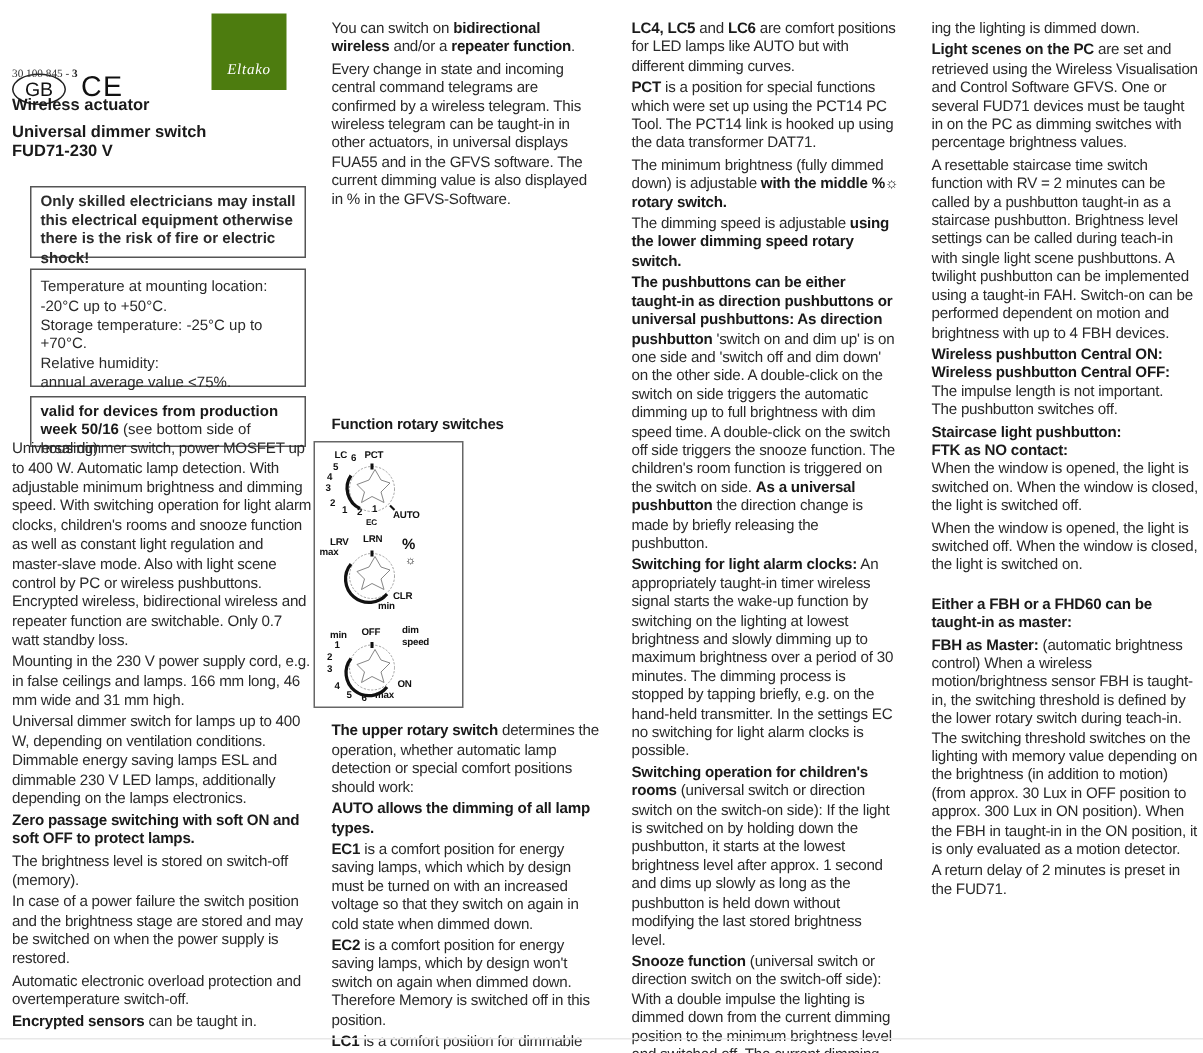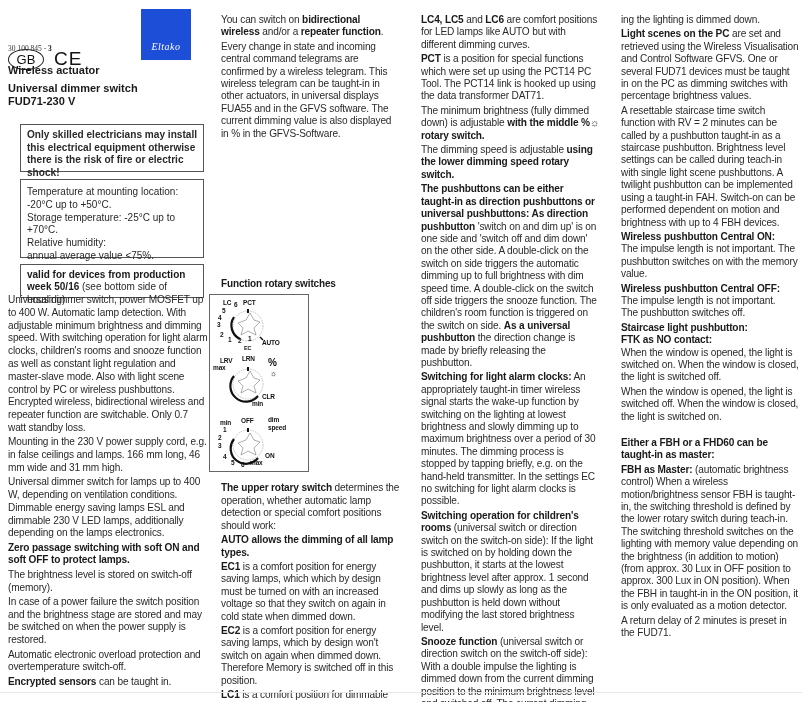--- a/index.html
+++ b/index.html
@@ -9,21 +9,21 @@
   .col p { margin: 0 0 2px 12px; }
   b, .b { font-weight: bold; color: #1a1a1a; }
   .c2 { left: 209px; width: 192px; top: 14px; }
   .c3 { left: 409px; width: 190px; top: 14px; }
   .c4 { left: 609px; width: 190px; top: 14px; }
 
   .header-top { position: absolute; left: 8px; top: 10px; height: 22px; display: flex; align-items: center; margin-top: 38px; }
   .gb-badge { border: 1.6px solid #222; border-radius: 50%; width: 34px; height: 19px; display: flex;
               align-items: center; justify-content: center; font-size: 13px; font-weight: normal; color: #111; }
   .ce-mark { margin-left: 10px; font-size: 19px; letter-spacing: 1px; color: #111; font-family: "Liberation Sans", sans-serif; }
-  .logo { position: absolute; left: 141px; top: 9px; width: 50px; height: 51px; background: #1d4ed8;
+  .logo { position: absolute; left: 141px; top: 9px; width: 50px; height: 51px; background: #4d7c0f;
           color: #fff; font-family: "Liberation Serif", serif; font-style: italic; font-size: 10px;
           display: flex; align-items: flex-end; justify-content: center; padding-bottom: 0; box-sizing: border-box; }
   .logo span { margin-bottom: 8px; letter-spacing: 0.5px; }
   .docnum { position: absolute; left: 8px; top: 44px; font-size: 7.5px; color: #333; font-family: Liberation Serif, serif; }
   .title1 { position: absolute; left: 8px; top: 64px; font-size: 11px; font-weight: bold; color: #1a1a1a; }
   .title2 { position: absolute; left: 8px; top: 82px; font-size: 11px; font-weight: bold; color: #1a1a1a; line-height: 13px; width: 190px; }
 
   .box { position: absolute; left: 20px; width: 182px; border: 1px solid #555; padding: 4px 6px; box-sizing: border-box; }
   .box1 { top: 124px; height: 48px; font-weight: bold; font-size: 10.1px; line-height: 12.6px; width: 184px; }
   .box2 { top: 179px; height: 79px; font-size: 10px; line-height: 12.8px; width: 184px; padding-top: 6px; }
@@ -155,21 +155,20 @@
   <p><b>Switching for light alarm clocks:</b><span> An appropriately taught-in timer wireless signal starts the wake-up function by switching on the lighting at lowest brightness and slowly dimming up to maximum brightness over a period of 30 minutes. The dimming process is stopped by tapping briefly, e.g. on the hand-held transmitter. In the settings EC no switching for light alarm clocks is possible.</span></p>
   <p><b>Switching operation for children's rooms</b><span> (universal switch or direction switch on the switch-on side): If the light is switched on by holding down the pushbutton, it starts at the lowest brightness level after approx. 1 second and dims up slowly as long as the pushbutton is held down without modifying the last stored brightness level.</span></p>
   <p><b>Snooze function</b><span> (universal switch or direction switch on the switch-off side): With a double impulse the lighting is dimmed down from the current dimming position to the minimum brightness level and switched off. The current dimming position as well as the adjustable minimum brightness level determine the dimming time (max. = 60 minutes) which can be reduced as required. It can be switched off at any time by short-time control commands dur-</span></p>
 </div>
 
 <div class="col c4">
   <p>ing the lighting is dimmed down.</p>
   <p><b>Light scenes on the PC</b><span> are set and retrieved using the Wireless Visualisation and Control Software GFVS. One or several FUD71 devices must be taught in on the PC as dimming switches with percentage brightness values.</span></p>
   <p>A resettable staircase time switch function with RV = 2 minutes can be called by a pushbutton taught-in as a staircase pushbutton. Brightness level settings can be called during teach-in with single light scene pushbuttons. A twilight pushbutton can be implemented using a taught-in FAH. Switch-on can be performed dependent on motion and brightness with up to 4 FBH devices.</p>
   <p class="b" style="margin-bottom:0">Wireless pushbutton Central ON:</p>
-  <p>The impulse length is not important. The pushbutton switches on with the memory value.</p>
   <p class="b" style="margin-bottom:0">Wireless pushbutton Central OFF:</p>
   <p><span>The impulse length is not important.</span><br><span>The pushbutton switches off.</span></p>
   <p class="b" style="margin-bottom:0">Staircase light pushbutton:</p>
   <p class="b" style="margin-bottom:0">FTK as NO contact:</p>
   <p>When the window is opened, the light is switched on. When the window is closed, the light is switched off.</p>
   <p>When the window is opened, the light is switched off. When the window is closed, the light is switched on.</p>
   <p class="b sec-gap">Either a FBH or a FHD60 can be taught-in as master:</p>
   <p><b>FBH as Master:</b><span> (automatic brightness control) When a wireless motion/brightness sensor FBH is taught-in, the switching threshold is defined by the lower rotary switch during teach-in. The switching threshold switches on the lighting with memory value depending on the brightness (in addition to motion) (from approx. 30 Lux in OFF position to approx. 300 Lux in ON position). When the FBH in taught-in in the ON position, it is only evaluated as a motion detector.</span></p>
   <p>A return delay of 2 minutes is preset in the FUD71.</p>
 </div>

